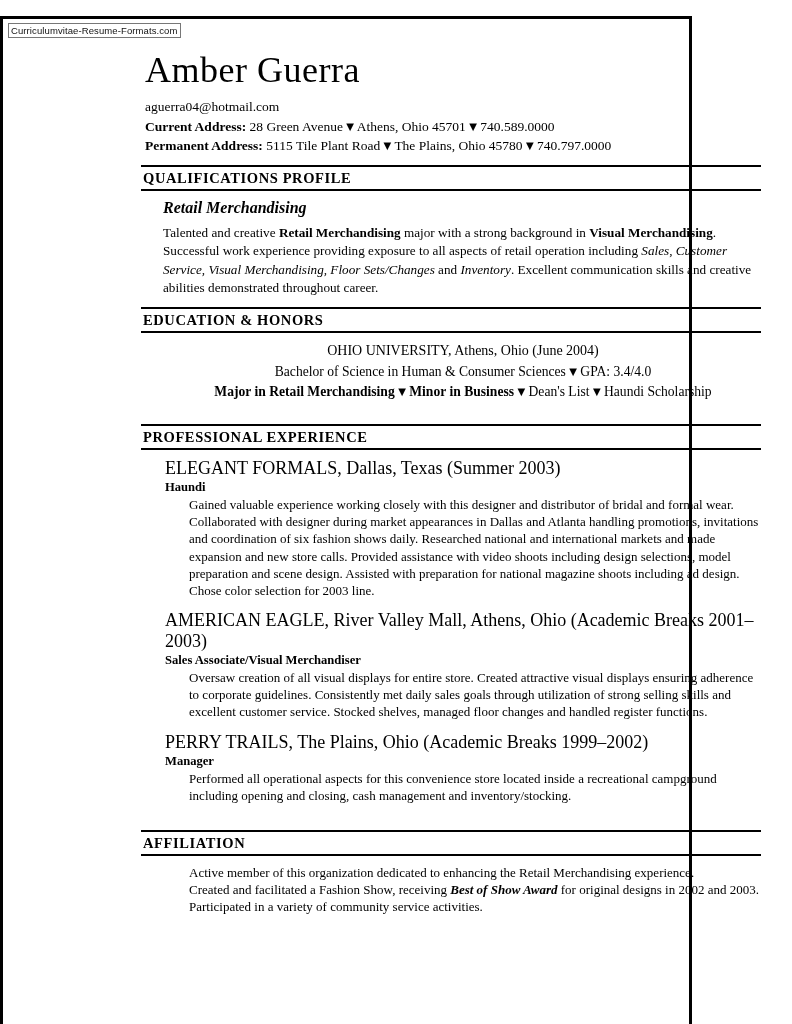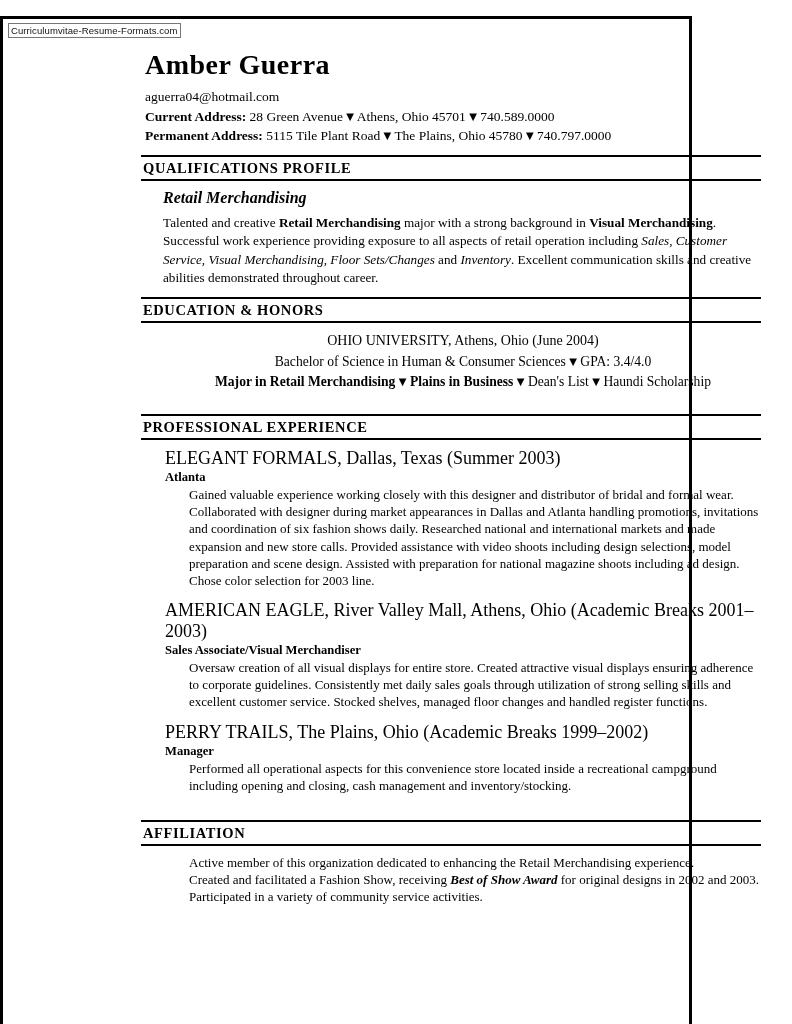--- a/index.html
+++ b/index.html
@@ -36,22 +36,22 @@
     border: 1px solid #777;
     letter-spacing: 0.1px;
   }
   .content {
     position: absolute;
     left: 138px;
     top: 30px;
     width: 620px;
   }
   .name {
-    font-size: 28px;
-    font-weight: bold;
+    font-size: 36px;
+    font-weight: normal;
     letter-spacing: 0.5px;
     margin: 0 0 6px 4px;
     font-family: "Liberation Serif", serif;
   }
   .contact {
     font-size: 13.5px;
     line-height: 1.45;
     margin-left: 4px;
   }
   .contact .email { font-size: 13.5px; }
@@ -165,37 +165,37 @@
     <div class="indent">
       <div class="edu-line" style="font-size:14px;">OHIO UNIVERSITY, Athens, Ohio  (June 2004)</div>
       <div class="edu-line">
         <span>Bachelor of Science in Human &amp; Consumer Sciences</span>
         <span class="di">▼</span>
         <span>GPA:  3.4/4.0</span>
       </div>
       <div class="edu-line">
         <b>Major in Retail Merchandising</b>
         <span class="di">▼</span>
-        <b>Plains in Business</b>
+        <b>Minor in Business</b>
         <span class="di">▼</span>
         <span>Dean's List</span>
         <span class="di">▼</span>
         <span>Haundi Scholarship</span>
       </div>
     </div>
 
     <div class="blockgap"></div>
 
     <hr class="rule">
     <div class="section-title">PROFESSIONAL EXPERIENCE</div>
     <hr class="rule-thin">
 
     <div class="indent">
       <div class="job-title">ELEGANT FORMALS, Dallas, Texas  (Summer 2003)</div>
-      <div class="role">Atlanta</div>
+      <div class="role">Haundi</div>
       <p class="body" style="margin-left:24px;">Gained valuable experience working closely with this designer and distributor of bridal and formal wear.  Collaborated with designer during market appearances in Dallas and Atlanta handling promotions, invitations and coordination of six fashion shows daily.  Researched national and international markets and made expansion and new store calls.  Provided assistance with video shoots including design selections, model preparation and scene design.  Assisted with preparation for national magazine shoots including ad design. Chose color selection for 2003 line.</p>
     </div>
 
     <div class="smallgap"></div>
 
     <div class="indent">
       <div class="job-title">AMERICAN EAGLE, River Valley Mall, Athens, Ohio  (Academic Breaks 2001–2003)</div>
       <div class="role">Sales Associate/Visual Merchandiser</div>
       <p class="body" style="margin-left:24px;">Oversaw creation of all visual displays for entire store.  Created attractive visual displays ensuring adherence to corporate guidelines. Consistently met daily sales goals through utilization of strong selling skills and excellent customer service.  Stocked shelves, managed floor changes and handled register functions.</p>
     </div>

